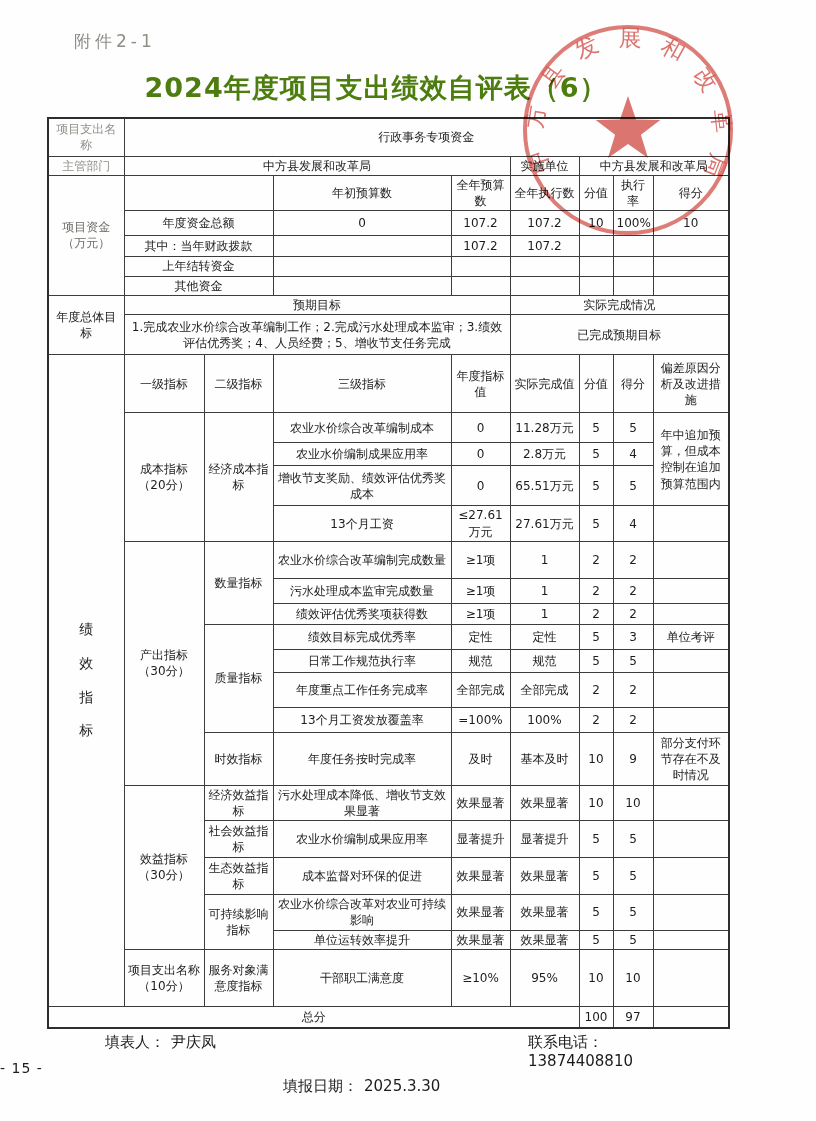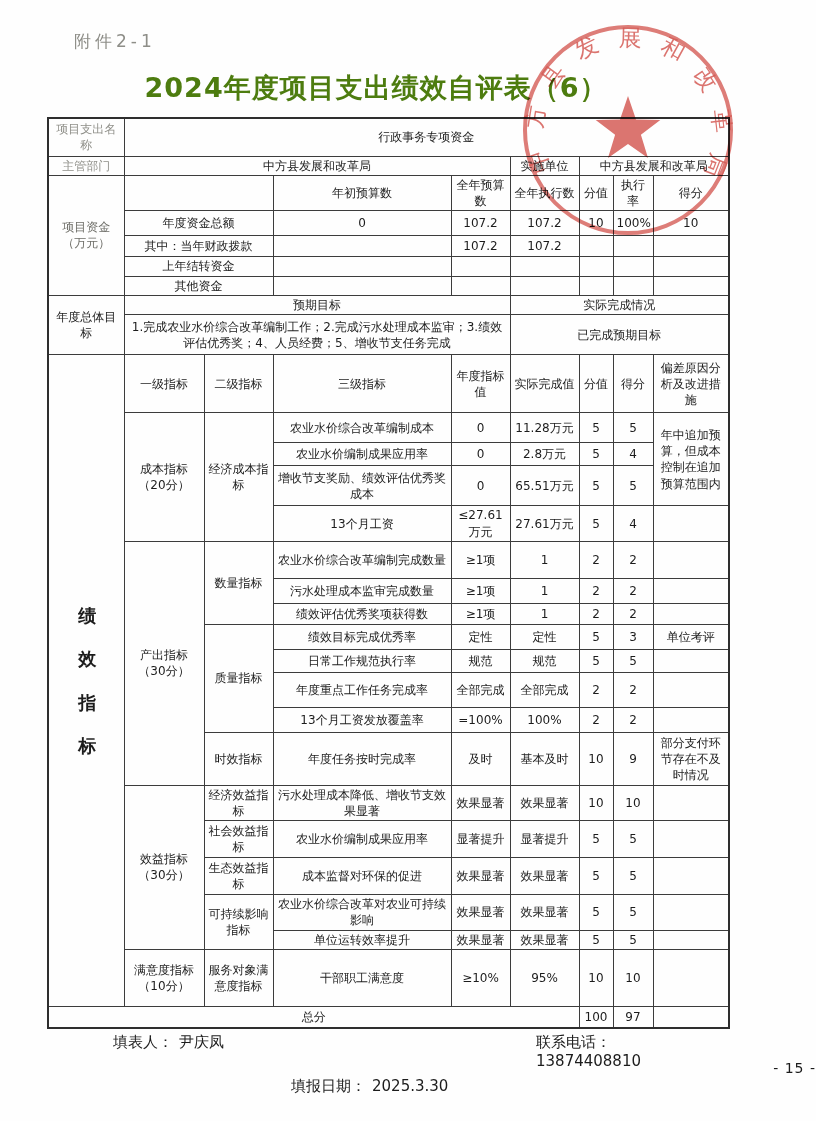--- a/index.html
+++ b/index.html
@@ -35,34 +35,34 @@
     text-align:center; vertical-align:middle;
     padding:1px 3px; line-height:1.35;
     overflow:hidden;
   }
   td.left { text-align:left; padding:2px 6px; }
   td.dev  { text-align:left; padding:2px 4px; }
   .faded { color:#90908a; }
   .dim   { color:#6e6e68;margin-top:29px; }
   .vertical {
     width:16px; margin:0 auto; word-break:break-all;
-    line-height:2.4; letter-spacing:0; font-size:18px;font-weight:bold;
+    line-height:2.4; letter-spacing:0; font-size:14px;
   }
   .stamp {
     position:absolute; left:508px; top:16px;
     pointer-events:none; mix-blend-mode:multiply; opacity:0.88;
   }
-  .footer-line { position:absolute; top:1033px; left:8px; width:656px; height:22px; font-size:15px; }
+  .footer-line { position:absolute; top:1033px; left:0; width:656px; height:22px; font-size:15px; }
   .footer-line .fp { position:absolute; left:105px; }
   .footer-line .fd { position:absolute; left:283px;margin-top:44px; }
   .footer-line .ft { position:absolute; left:528px; }
   .footer-line b { font-weight:normal; margin-right:6px; }
   .pagenum {
     position:absolute; top:1060px; left:0; width:816px;
-    text-align:right; font-size:14px; letter-spacing:1px;
+    text-align:left; font-size:14px; letter-spacing:1px;
   }
 </style>
 </head>
 <body>
 
 <div class="attachment">附件2-1</div>
 <h1 class="title">2024年度项目支出绩效自评表（6）</h1>
 
 <table class="eval">
   <colgroup>
@@ -303,21 +303,21 @@
   <tr style="height:18px">
     <td>单位运转效率提升</td>
     <td>效果显著</td>
     <td>效果显著</td>
     <td>5</td>
     <td>5</td>
     <td></td>
   </tr>
 
   <tr style="height:57px">
-    <td>满意度指标（10分）</td>
+    <td>项目支出名称（10分）</td>
     <td>服务对象满意度指标</td>
     <td>干部职工满意度</td>
     <td>≥10%</td>
     <td>95%</td>
     <td>10</td>
     <td>10</td>
     <td></td>
   </tr>
 
   <tr style="height:22px">

